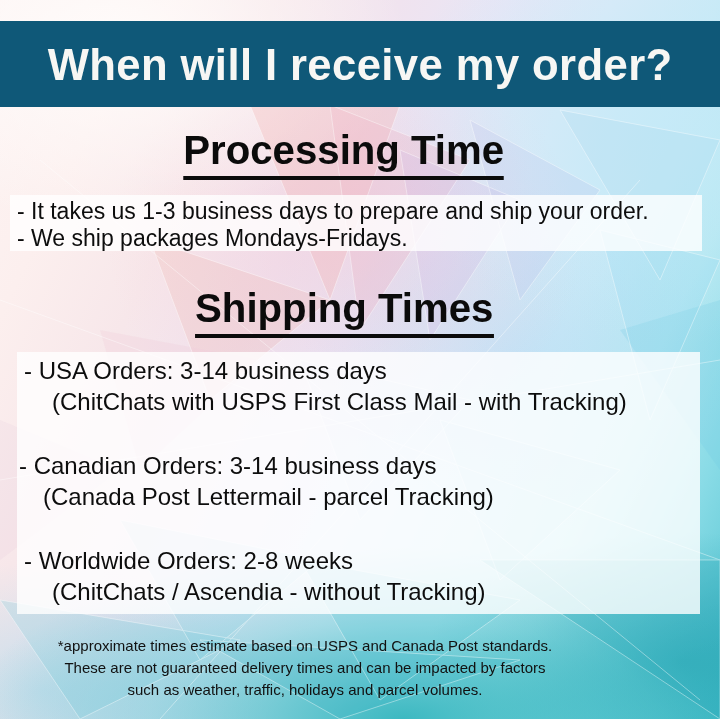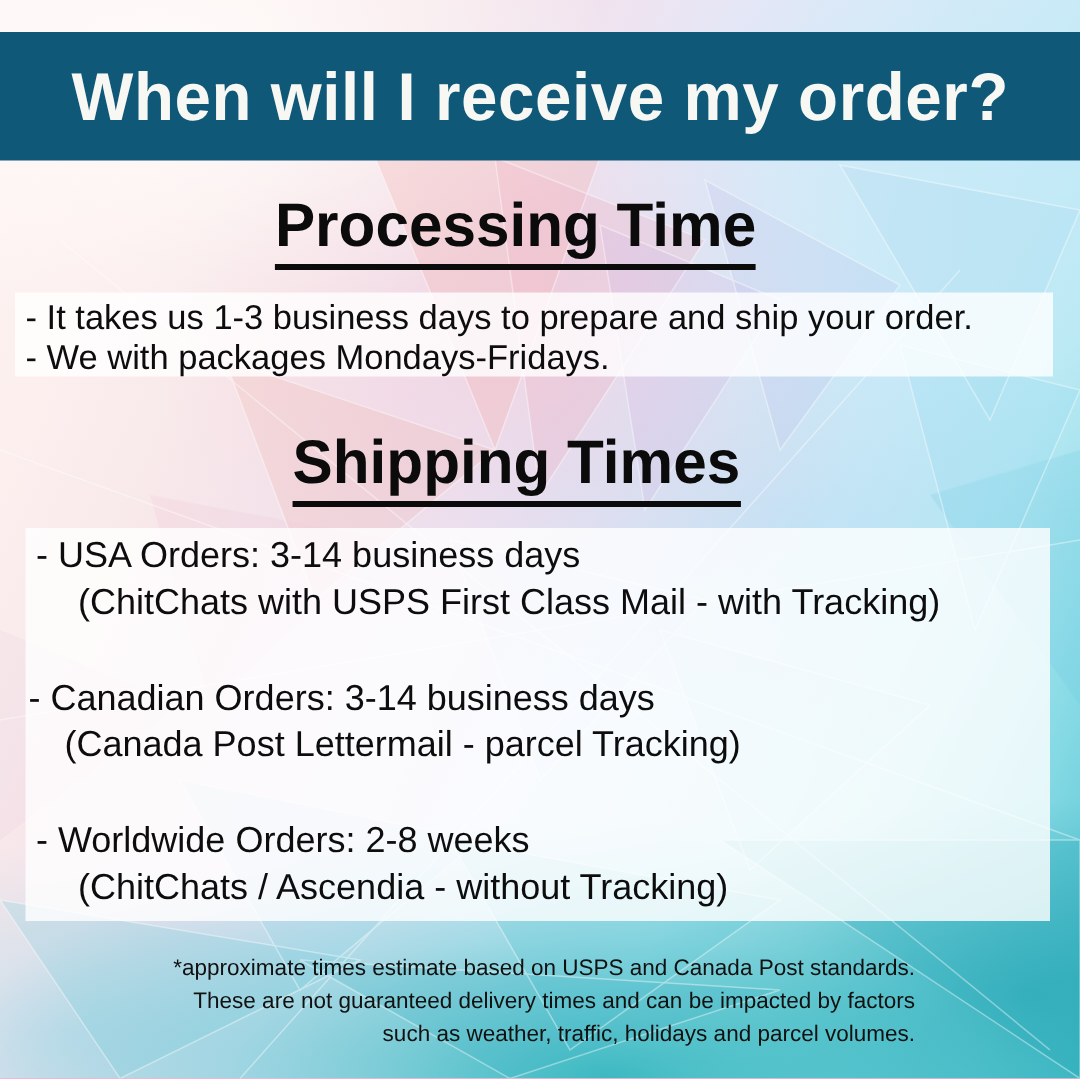--- a/index.html
+++ b/index.html
@@ -9,21 +9,21 @@
   }
   body {
     font-family: "Liberation Sans", sans-serif;
   }
 
   #infographic {
     position: relative;
     width: 720px;
     height: 719px;
     overflow: hidden;
-    background: #ec4899;
+    background: #f9a8d4;
   }
 
   
   .bg-layer {
     position: absolute;
     inset: 0;
     width: 720px;
     height: 719px;
   }
   .bg-base {
@@ -145,21 +145,21 @@
   #ship-group-2 { left: 24px; top: 545px; }
   .ship-line-1 { padding-left: 4px; margin-left: 24px; }
   #ship-group-1 .ship-line-1 { padding-left: 0; }
 
   
   #footer-note {
     position: absolute;
     left: 0;
     top: 635px;
     width: 610px;
-    text-align: right;
+    text-align: center;
     color: #111111;
     font-size: 15px;
     line-height: 22px;
     font-weight: 400;
   }
   #footer-note div { white-space: nowrap; }
 </style>
 </head>
 <body>
 
@@ -215,21 +215,21 @@
     <div class="header-title">When will I receive my order?</div>
   </div>
 
   <div class="section-heading" id="heading-processing">
     <span class="rule">Processing Time</span>
   </div>
 
   <div class="panel" id="panel-processing"></div>
   <div class="text-block" id="processing-lines">
     <div>- It takes us 1-3 business days to prepare and ship your order.</div>
-    <div>- We with packages Mondays-Fridays.</div>
+    <div>- We ship packages Mondays-Fridays.</div>
   </div>
 
   <div class="section-heading" id="heading-shipping">
     <span class="rule">Shipping Times</span>
   </div>
 
   <div class="panel" id="panel-shipping"></div>
 
   <div class="ship-group" id="ship-group-0">
     <div class="ship-line-0">- USA Orders: 3-14 business days</div>

